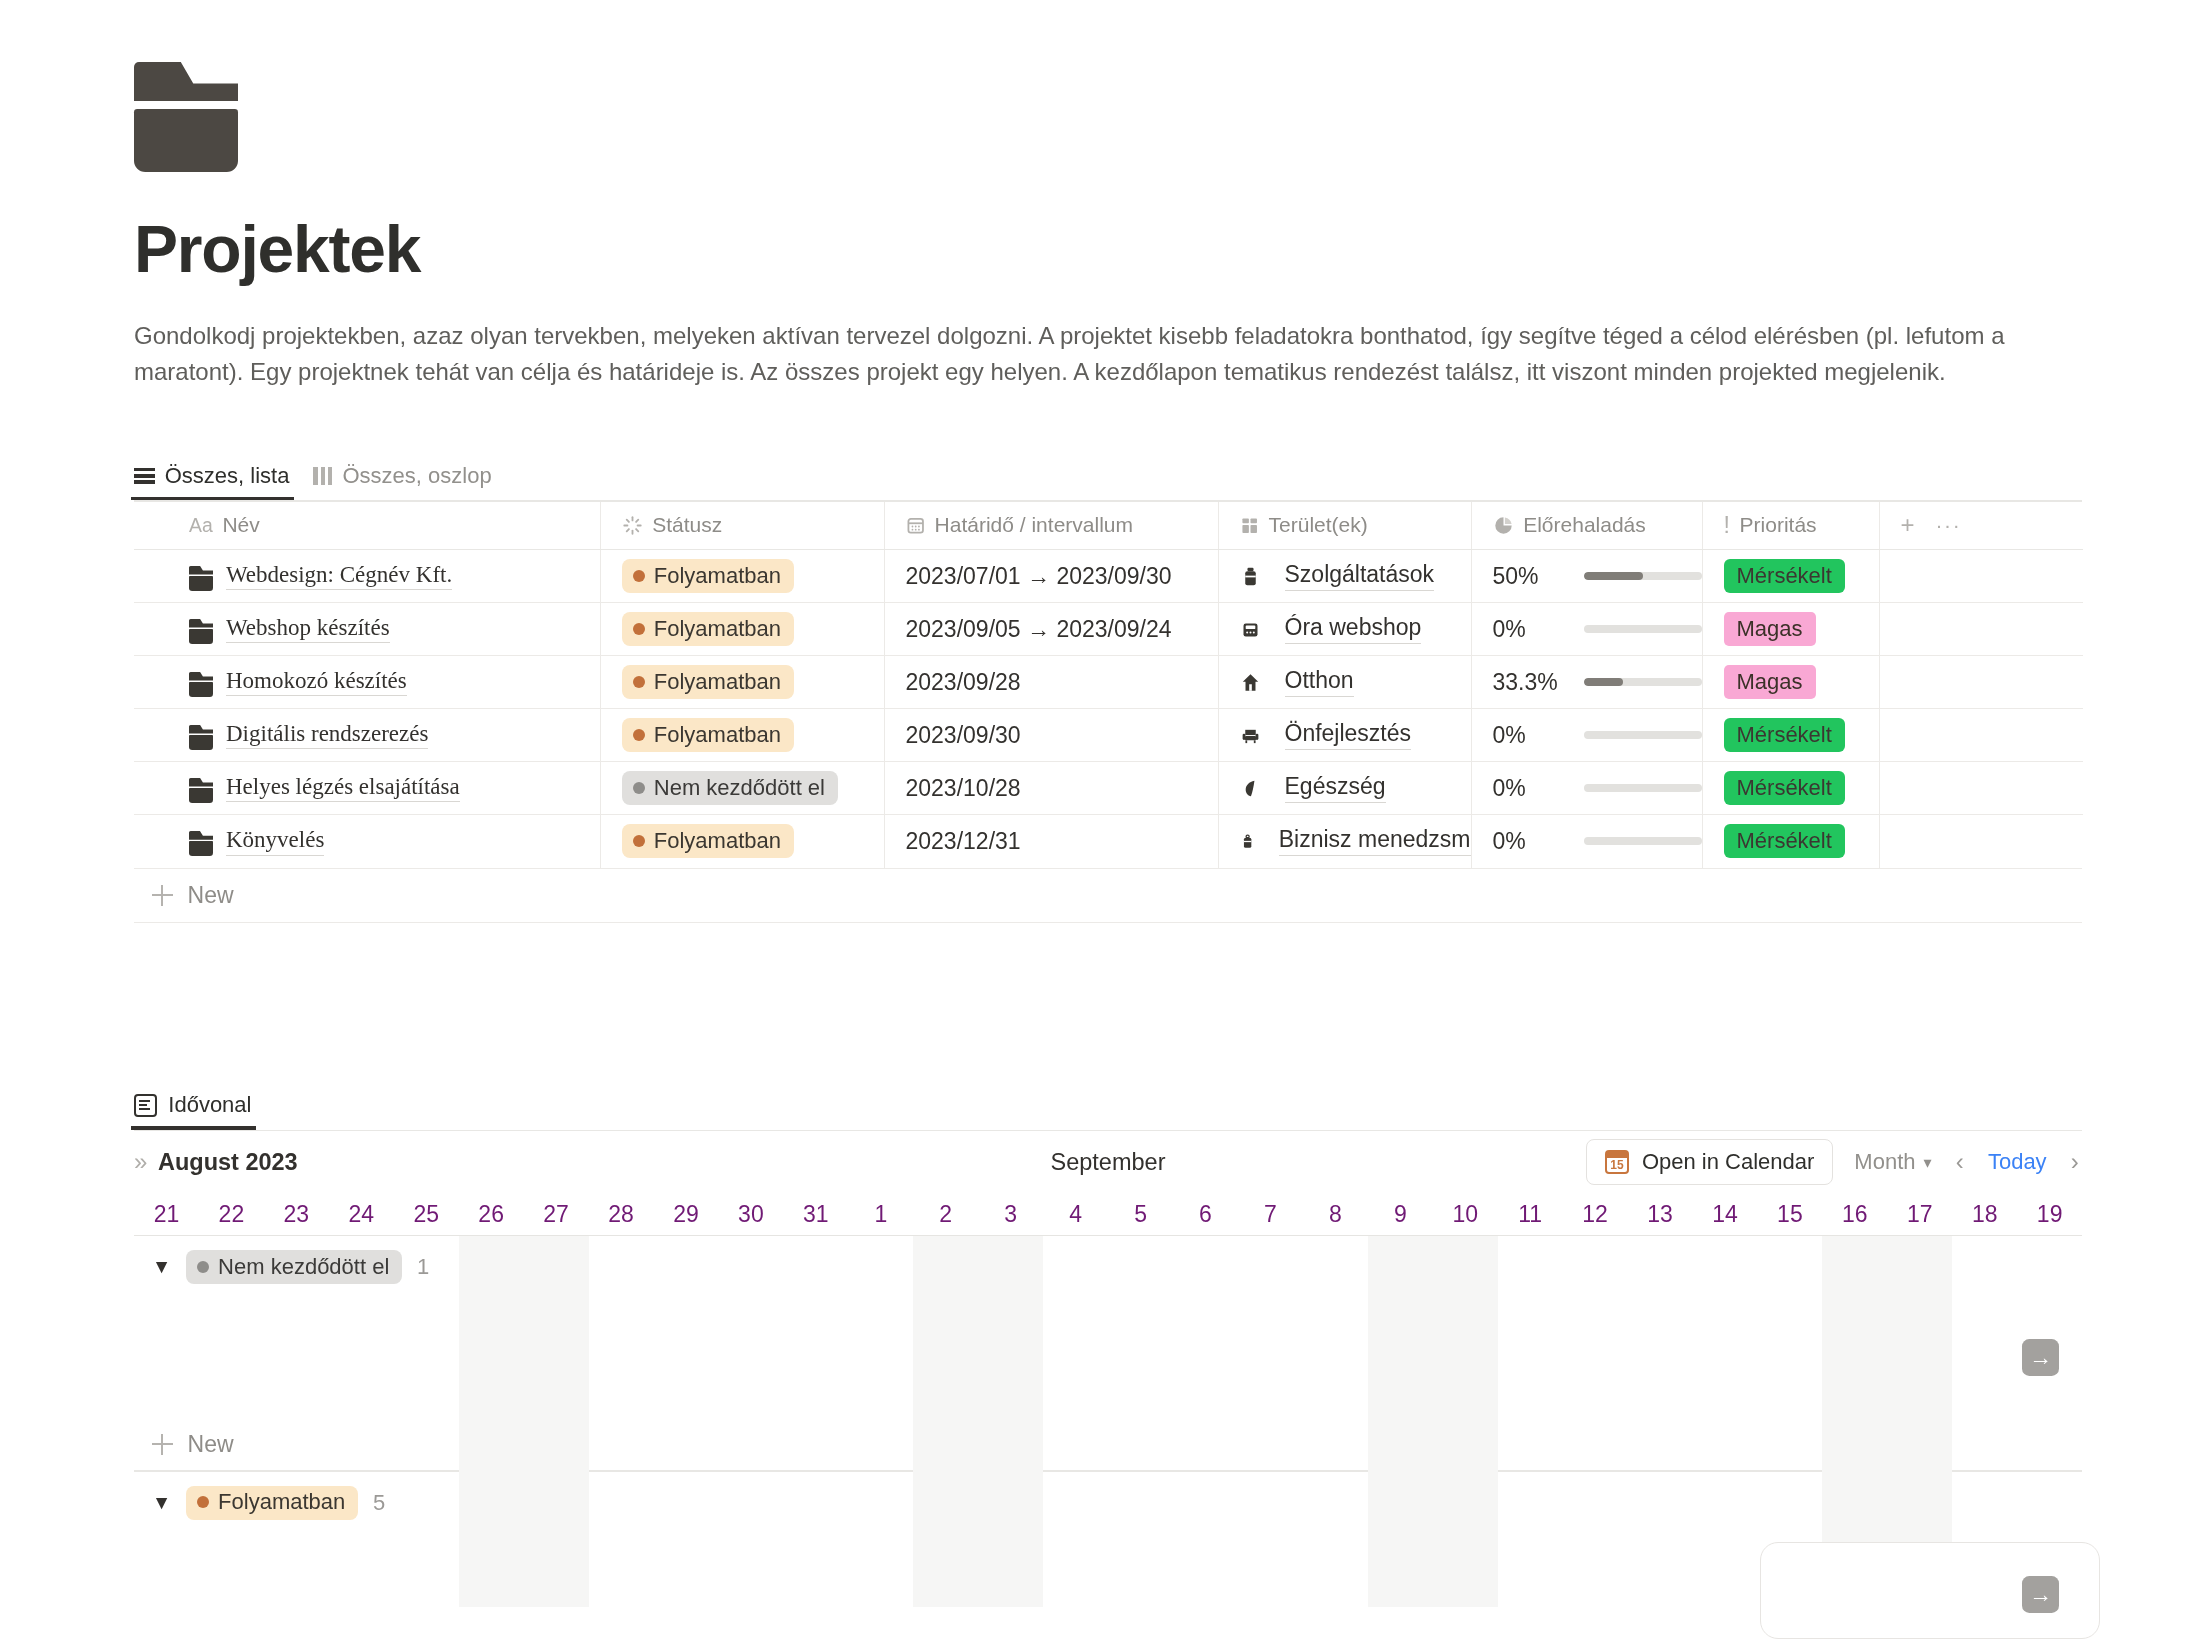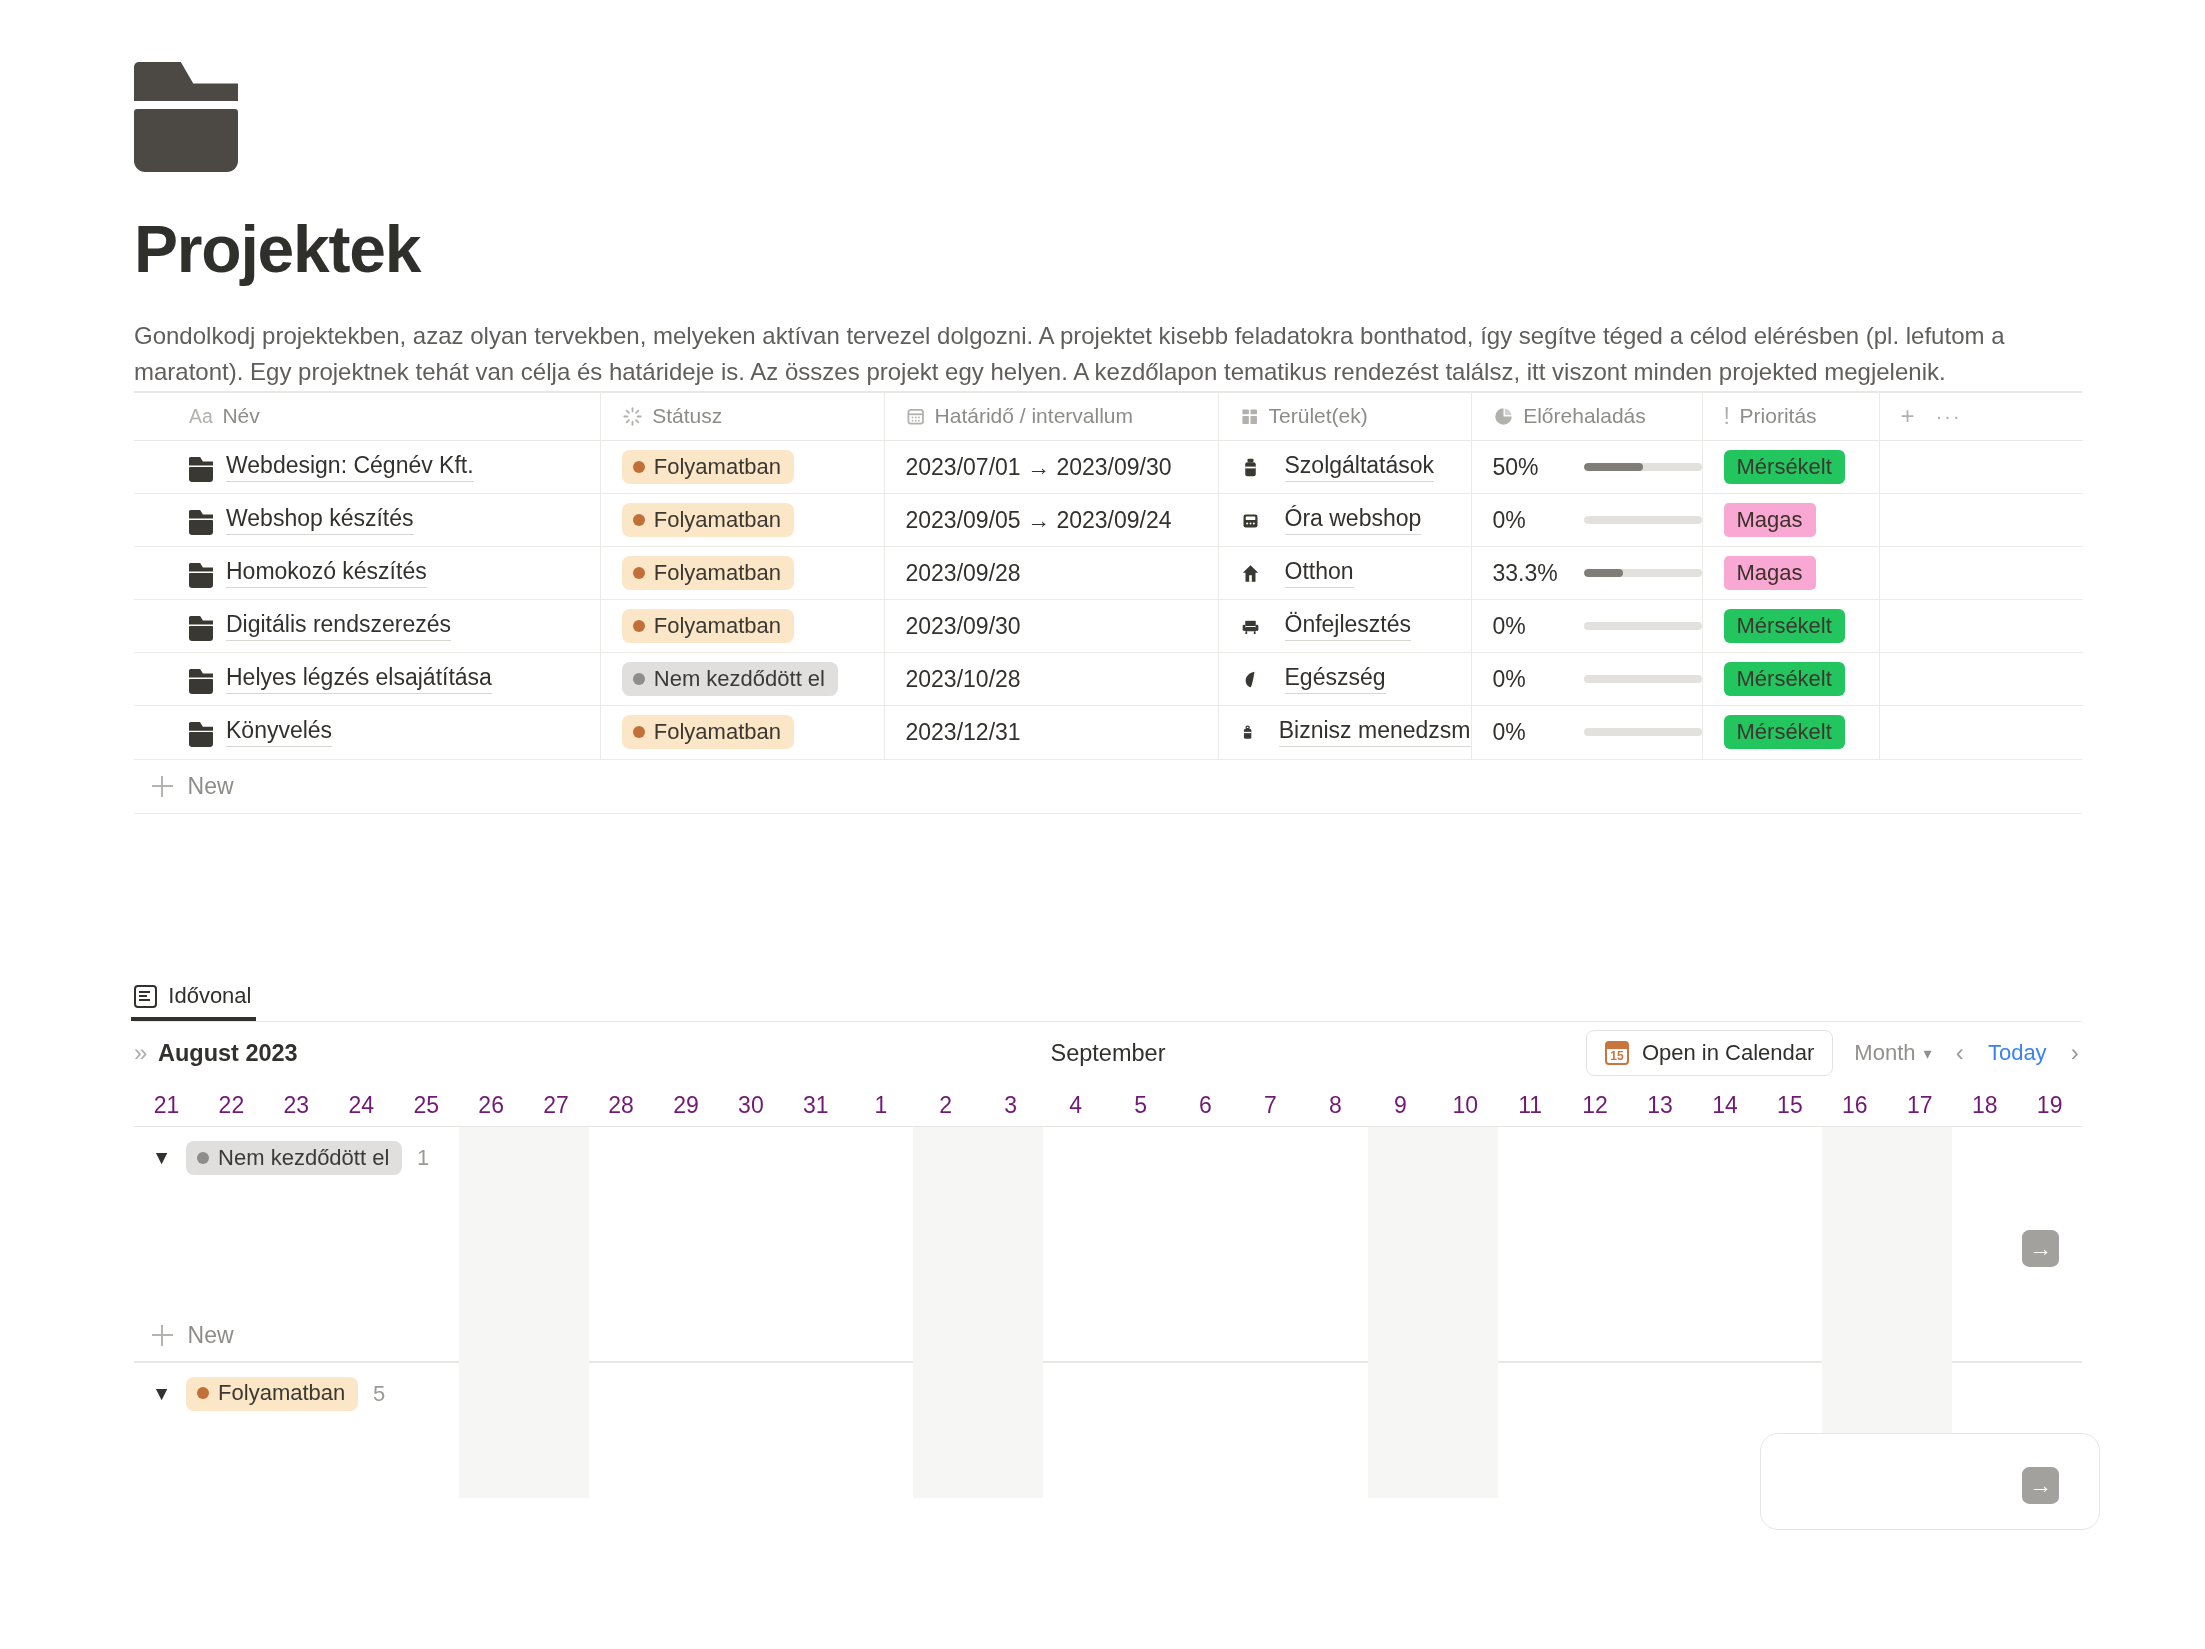--- a/index.html
+++ b/index.html
@@ -85,21 +85,21 @@
   .tbl td {
     height: 53px; font-size: 23px; color: #33312e; vertical-align: middle;
     padding: 0 0 0 21px;
     border-right: 1.6px solid #eceae7; border-bottom: 1.6px solid #eceae7;
     white-space: nowrap; overflow: hidden;
   }
   .tbl td.first { padding-left: 55px; }
   .tbl td.noborder { border-right: none; }
   .tbl tr:last-child td { border-bottom: none; }
 
-  .name-cell { display:flex; align-items:center; gap: 13px; }
+  .name-cell { display:flex; align-items:center; gap: 13px; font-family: Liberation Serif, serif; }
   .name-text { border-bottom: 1.6px solid #d9d7d3; padding-bottom: 1.6px; }
 
   
   .mini-folder { width: 24px; height: 21px; position: relative; flex: none; }
   .mini-folder .t {
     position:absolute; left:0; top:0; width:24px; height:9px; background:#3a3833;
     clip-path: polygon(0 0, 45% 0, 58% 55%, 100% 55%, 100% 100%, 0 100%);
     border-radius: 1.6px 4px 0 0;
   }
   .mini-folder .b { position:absolute; left:0; top:10.5px; width:24px; height:14.6px; background:#3a3833; border-radius:0.8px 0.8px 3.2px 3.2px;}
@@ -216,20 +216,38 @@
 
   <div class="header">
     <div class="folder-icon">
       <span class="tab"></span>
         <span class="body"></span>
     </div>
     <h1 class="page-title">Projektek</h1>
     <p class="page-desc">Gondolkodj projektekben, azaz olyan tervekben, melyeken aktívan tervezel dolgozni. A projektet kisebb feladatokra bonthatod, így segítve téged a célod elérésben (pl. lefutom a maratont). Egy projektnek tehát van célja és határideje is. Az összes projekt egy helyen. A kezdőlapon tematikus rendezést találsz, itt viszont minden projekted megjelenik.</p>
   </div>
 
+  <div class="view-tabs">
+    <div class="view-tab active">
+      <span class="ic-list">
+          <i></i>
+          <i></i>
+          <i></i>
+        </span>
+      <span>Összes, lista</span>
+    </div>
+    <div class="view-tab">
+      <span class="ic-cols">
+          <i></i>
+          <i></i>
+          <i></i>
+        </span>
+      <span>Összes, oszlop</span>
+    </div>
+  </div>
   <div class="tbl-wrap">
     <div class="tbl-divider"></div>
 
     <table class="tbl">
       <colgroup>
         <col class="c-name">
           <col class="c-status">
           <col class="c-date">
         <col class="c-area">
           <col class="c-prog">

